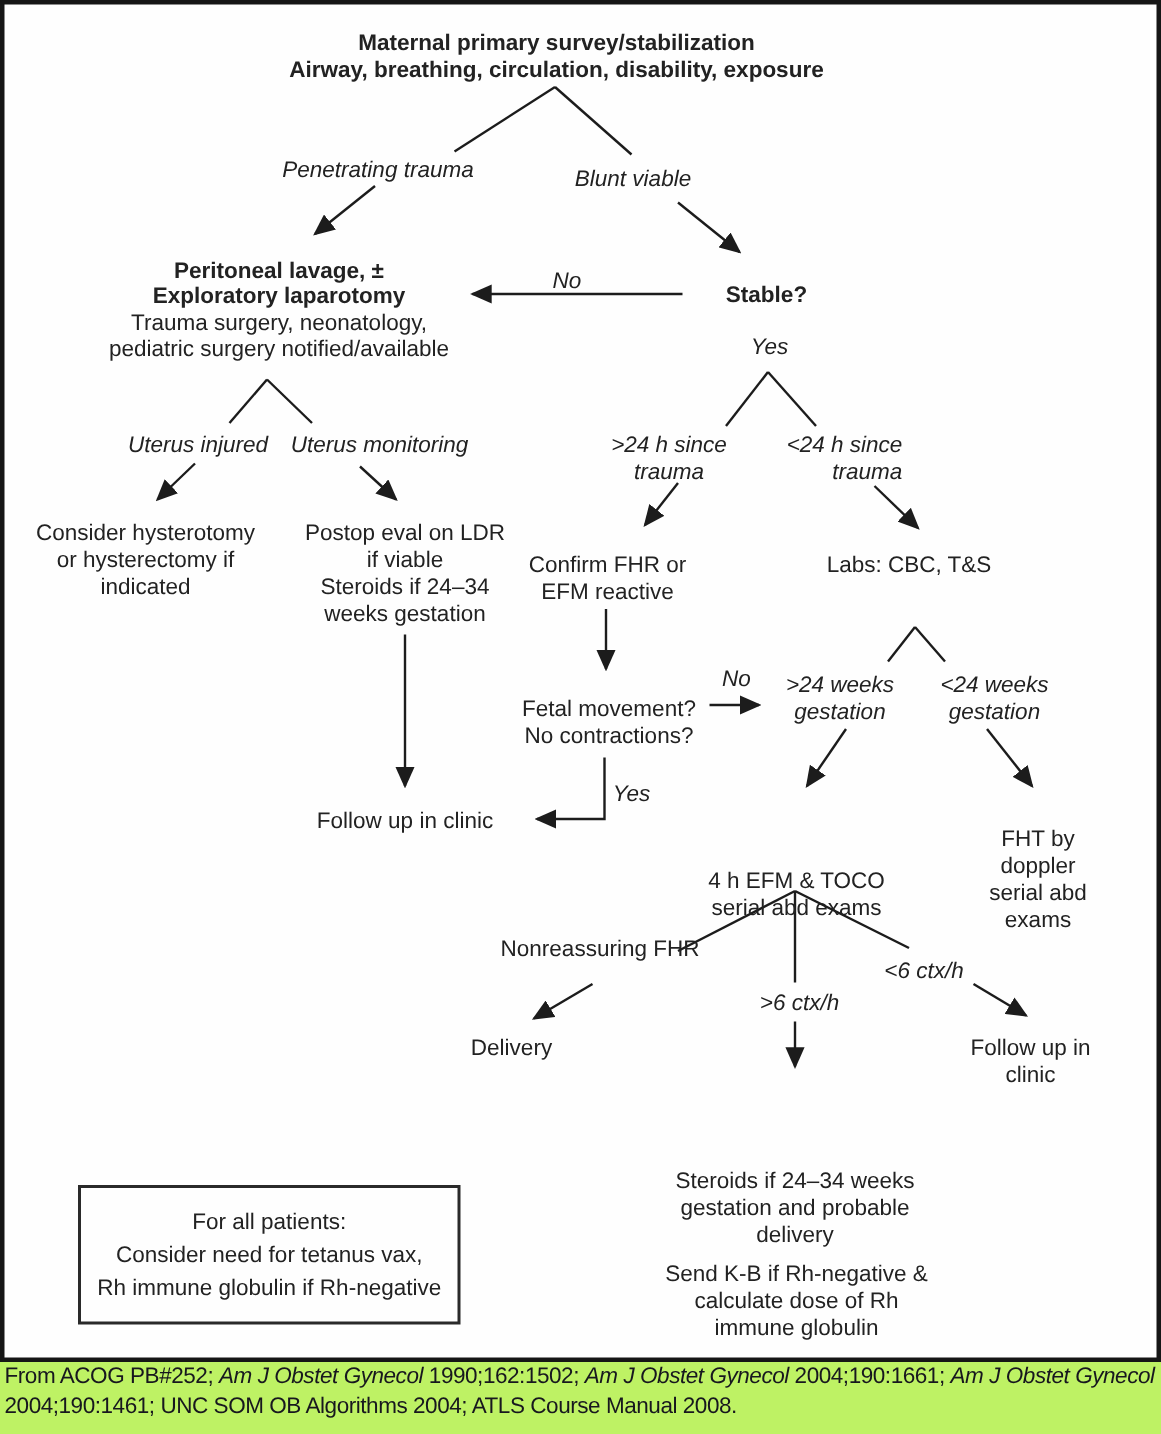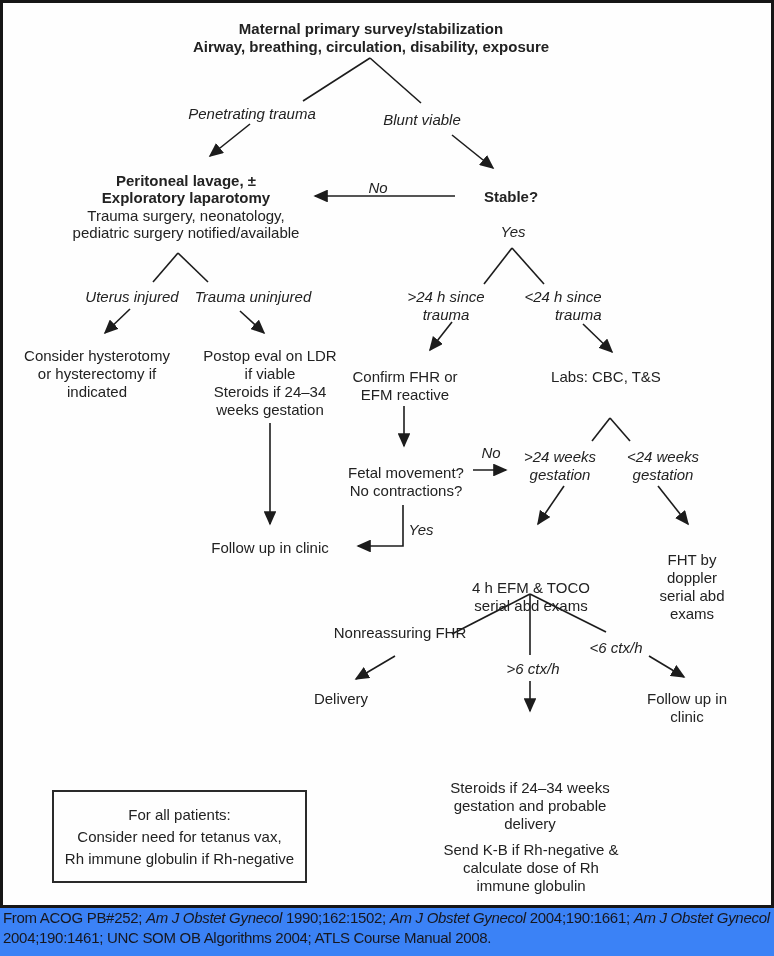--- a/index.html
+++ b/index.html
@@ -1,16 +1,16 @@
 <!DOCTYPE html>
 <html><head>
 <meta charset="utf-8">
 <style>
   html,body{margin:0;padding:0;background:#ffffff;}
-  #app{position:relative;width:774px;height:956px;background:#3b82f6;overflow:hidden;
+  #app{position:relative;width:774px;height:956px;background:#bef264;overflow:hidden;
        font-family:"Liberation Sans", sans-serif;color:#1f1f1f;}
   #frame{position:absolute;left:0;top:0;width:768px;height:902px;border:3px solid #161616;background:#fefefe;}
   #connectors{position:absolute;left:0;top:0;width:774px;height:956px;pointer-events:none;}
   .node{position:absolute;font-size:15px;line-height:18px;text-align:center;
         white-space:pre-line;transform:translateX(-50%);color:#222;}
   .tight{line-height:17px;}
   .b{font-weight:bold;}
   .i{font-style:italic;}
   #note-box{position:absolute;left:52px;top:790px;width:251px;height:89px;border:2px solid #2a2a2a;
             display:flex;align-items:center;justify-content:center;}
@@ -74,21 +74,21 @@
   <div class="node b tight" style="left:186px;top:172px;">Peritoneal lavage, ±
 Exploratory laparotomy</div>
   <div class="node tight" style="left:186px;top:207px;">Trauma surgery, neonatology,
 pediatric surgery notified/available</div>
 
   <div class="node i" style="left:378px;top:179px;">No</div>
   <div class="node b" style="left:511px;top:188px;">Stable?</div>
   <div class="node i" style="left:513px;top:223px;">Yes</div>
 
   <div class="node i" style="left:132px;top:288px;">Uterus injured</div>
-  <div class="node i" style="left:253px;top:288px;">Trauma uninjured</div>
+  <div class="node i" style="left:253px;top:288px;">Uterus monitoring</div>
   <div class="node i" style="left:446px;top:288px;">&gt;24 h since
 trauma</div>
   <div class="node i" style="left:563px;top:288px;text-align:right;">&lt;24 h since
 trauma</div>
 
   <div class="node" style="left:97px;top:347px;">Consider hysterotomy
 or hysterectomy if
 indicated</div>
   <div class="node" style="left:270px;top:347px;">Postop eval on LDR
 if viable

